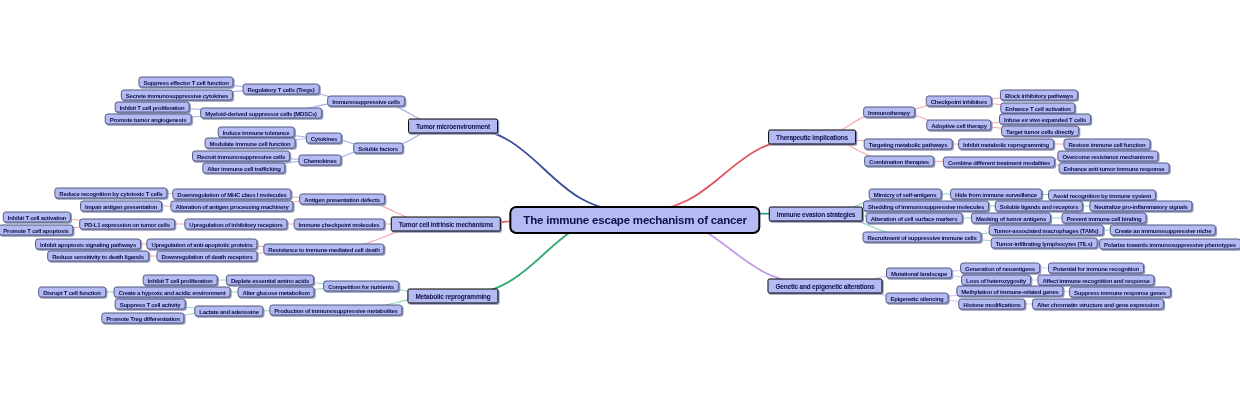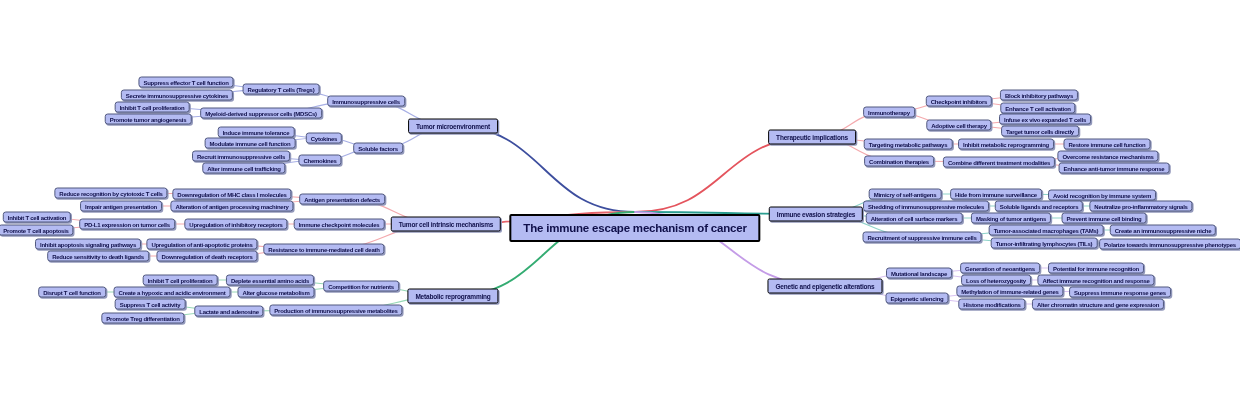--- a/index.html
+++ b/index.html
@@ -111,21 +111,21 @@
       <path d="M 1000 268 C 1048 268, 1048 268, 1096 268" fill="none" stroke="#d9c3f1" stroke-width="1.2" stroke-linecap="round"></path>
       <path d="M 919 273 C 957.5 273, 957.5 280, 996 280" fill="none" stroke="#d9c3f1" stroke-width="1.2" stroke-linecap="round"></path>
       <path d="M 996 280 C 1046 280, 1046 280, 1096 280" fill="none" stroke="#d9c3f1" stroke-width="1.2" stroke-linecap="round"></path>
       <path d="M 825 286 C 871 286, 871 298, 917 298" fill="none" stroke="#d9c3f1" stroke-width="1.2" stroke-linecap="round"></path>
       <path d="M 917 298 C 963.5 298, 963.5 291, 1010 291" fill="none" stroke="#d9c3f1" stroke-width="1.2" stroke-linecap="round"></path>
       <path d="M 1010 291 C 1065 291, 1065 292, 1120 292" fill="none" stroke="#d9c3f1" stroke-width="1.2" stroke-linecap="round"></path>
       <path d="M 917 298 C 954.5 298, 954.5 304, 992 304" fill="none" stroke="#d9c3f1" stroke-width="1.2" stroke-linecap="round"></path>
       <path d="M 992 304 C 1045 304, 1045 304, 1098 304" fill="none" stroke="#d9c3f1" stroke-width="1.2" stroke-linecap="round"></path>
     </svg>
   <div id="nodes">
-    <div class="node rootnode" id="root-node" style="left: 635px; top: 228px;">The immune escape mechanism of cancer</div>
+    <div class="node rootnode" id="root-node" style="left: 635px; top: 220px; border-radius: 7px;">The immune escape mechanism of cancer</div>
   <div class="node branch" style="left: 453px; top: 126px;">Tumor microenvironment</div>
       <div class="node leaf" style="left: 366px; top: 101px;">Immunosuppressive cells</div>
       <div class="node leaf" style="left: 281px; top: 89px;">Regulatory T cells (Tregs)</div>
       <div class="node leaf" style="left: 186px; top: 82px;">Suppress effector T cell function</div>
       <div class="node leaf" style="left: 177px; top: 95px;">Secrete immunosuppressive cytokines</div>
       <div class="node leaf" style="left: 261px; top: 113px;">Myeloid-derived suppressor cells (MDSCs)</div>
       <div class="node leaf" style="left: 152px; top: 107px;">Inhibit T cell proliferation</div>
       <div class="node leaf" style="left: 148px; top: 119px;">Promote tumor angiogenesis</div>
       <div class="node leaf" style="left: 378px; top: 148px;">Soluble factors</div>
       <div class="node leaf" style="left: 324px; top: 138px;">Cytokines</div>

